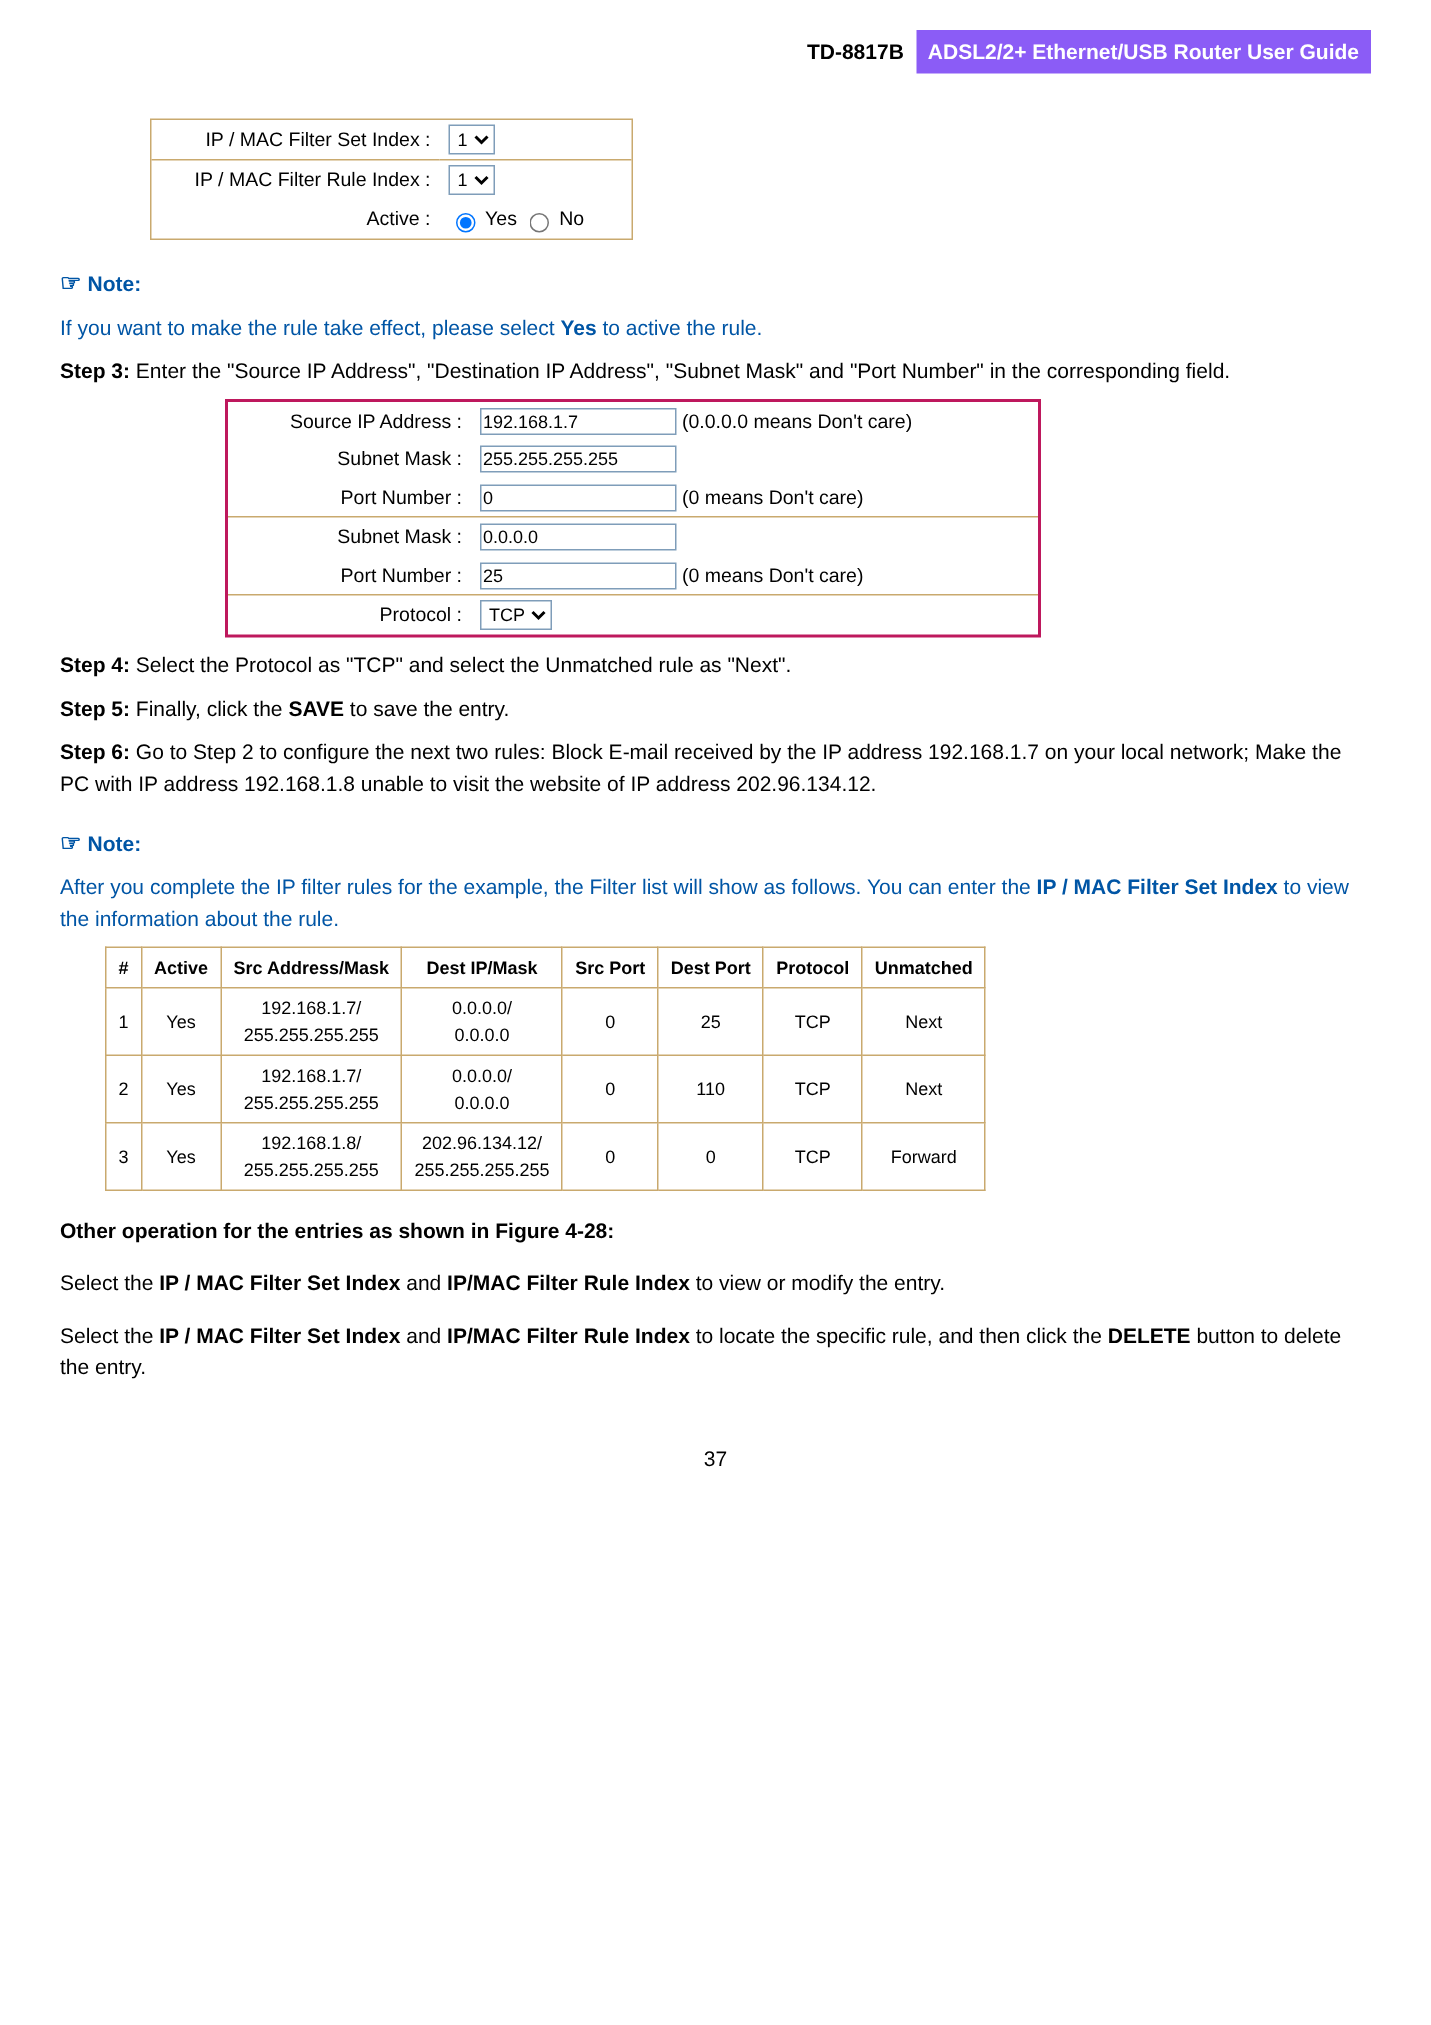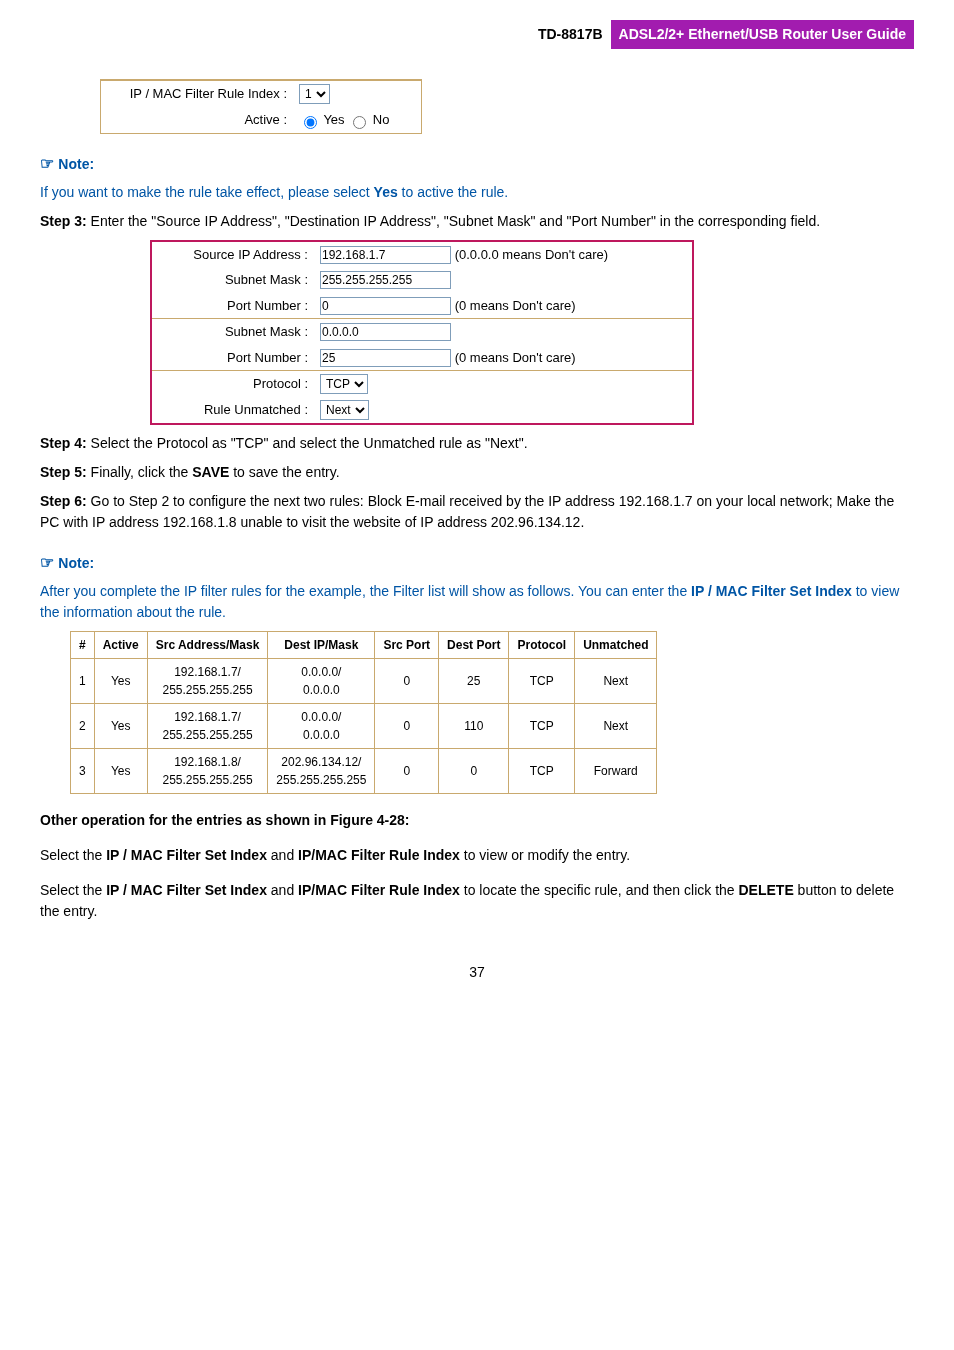--- a/index.html
+++ b/index.html
@@ -16,21 +16,21 @@
     margin-bottom: 30px;
   }
   .header-code {
     background: #fff;
     color: #000;
     font-weight: bold;
     padding: 4px 8px;
     display: inline-block;
   }
   .header-title {
-    background: #a21caf;
+    background: #8b5cf6;
     color: #fff;
     font-weight: bold;
     padding: 4px 8px;
     display: inline-block;
   }
   .config-box {
     border: 1px solid #c9a96e;
     width: 320px;
     margin-left: 60px;
     background: #fff;
@@ -127,20 +127,24 @@
 </head>
 <body>
 
 <div class="header-bar">
   <span class="header-code">TD-8817B</span><span class="header-title">ADSL2/2+ Ethernet/USB Router User Guide</span>
 </div>
 
 <div class="config-box">
   <table>
     <tbody id="cb1-section1">
+        <tr>
+          <td class="label">IP / MAC Filter Set Index :</td>
+    <td><select><option>1</option></select></td>
+        </tr>
       </tbody>
     <tbody class="sep" id="cb1-section2">
         <tr>
           <td class="label">IP / MAC Filter Rule Index :</td>
     <td><select><option>1</option></select></td>
         </tr>
       </tbody>
     <tbody>
         <tr class="">
       <td class="label">Active :</td>
@@ -186,24 +190,20 @@
         </tr>
         <tr>
           <td class="label">Port Number :</td>
       <td><input type="text" value="25" size="16" style=""> <span>(0 means Don't care)</span></td>
         </tr>
       </tbody>
     <tbody class="sep" id="cb2-footer">
         <tr>
           <td class="label">Protocol :</td>
     <td><select><option>TCP</option></select></td>
-        </tr>
-        <tr>
-          <td class="label">Rule Unmatched :</td>
-    <td><select><option>Next</option></select></td>
         </tr>
       </tbody>
   </table>
 </div>
 
 <div class="step">
   <span class="step-label">Step 4:</span>
   <span>Select the Protocol as "TCP" and select the Unmatched rule as "Next".</span>
 </div>
 <div class="step">

